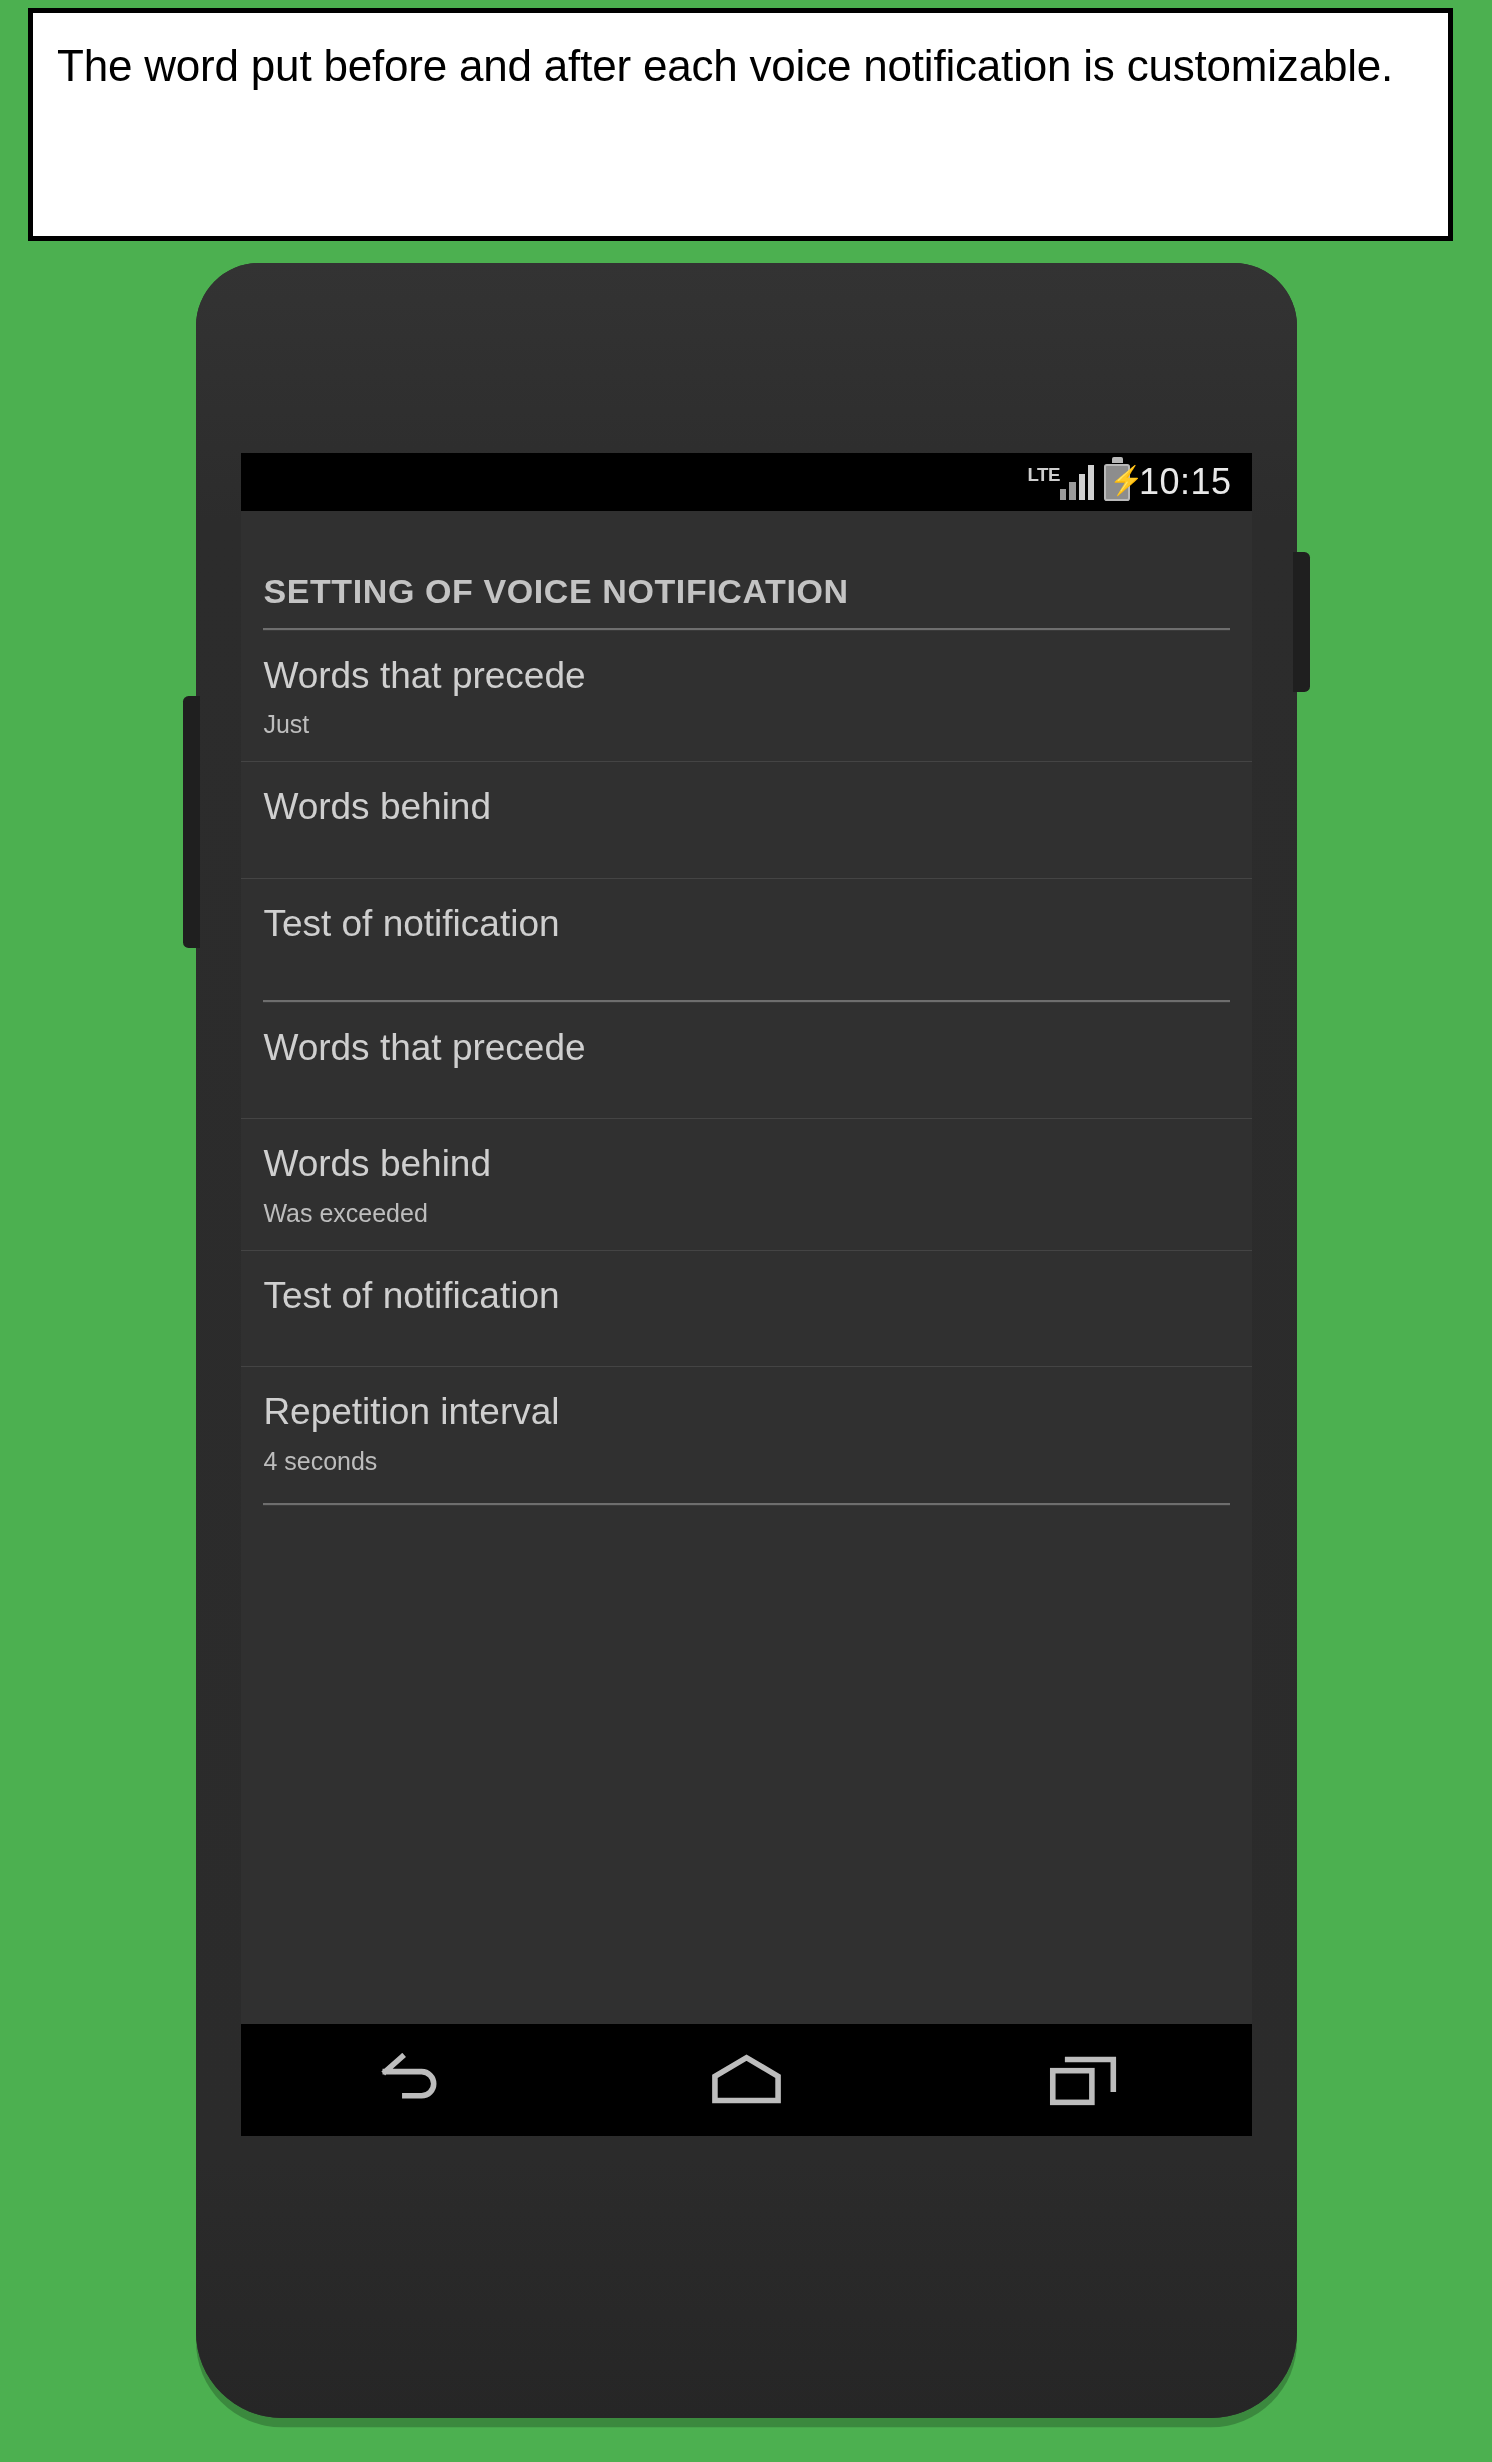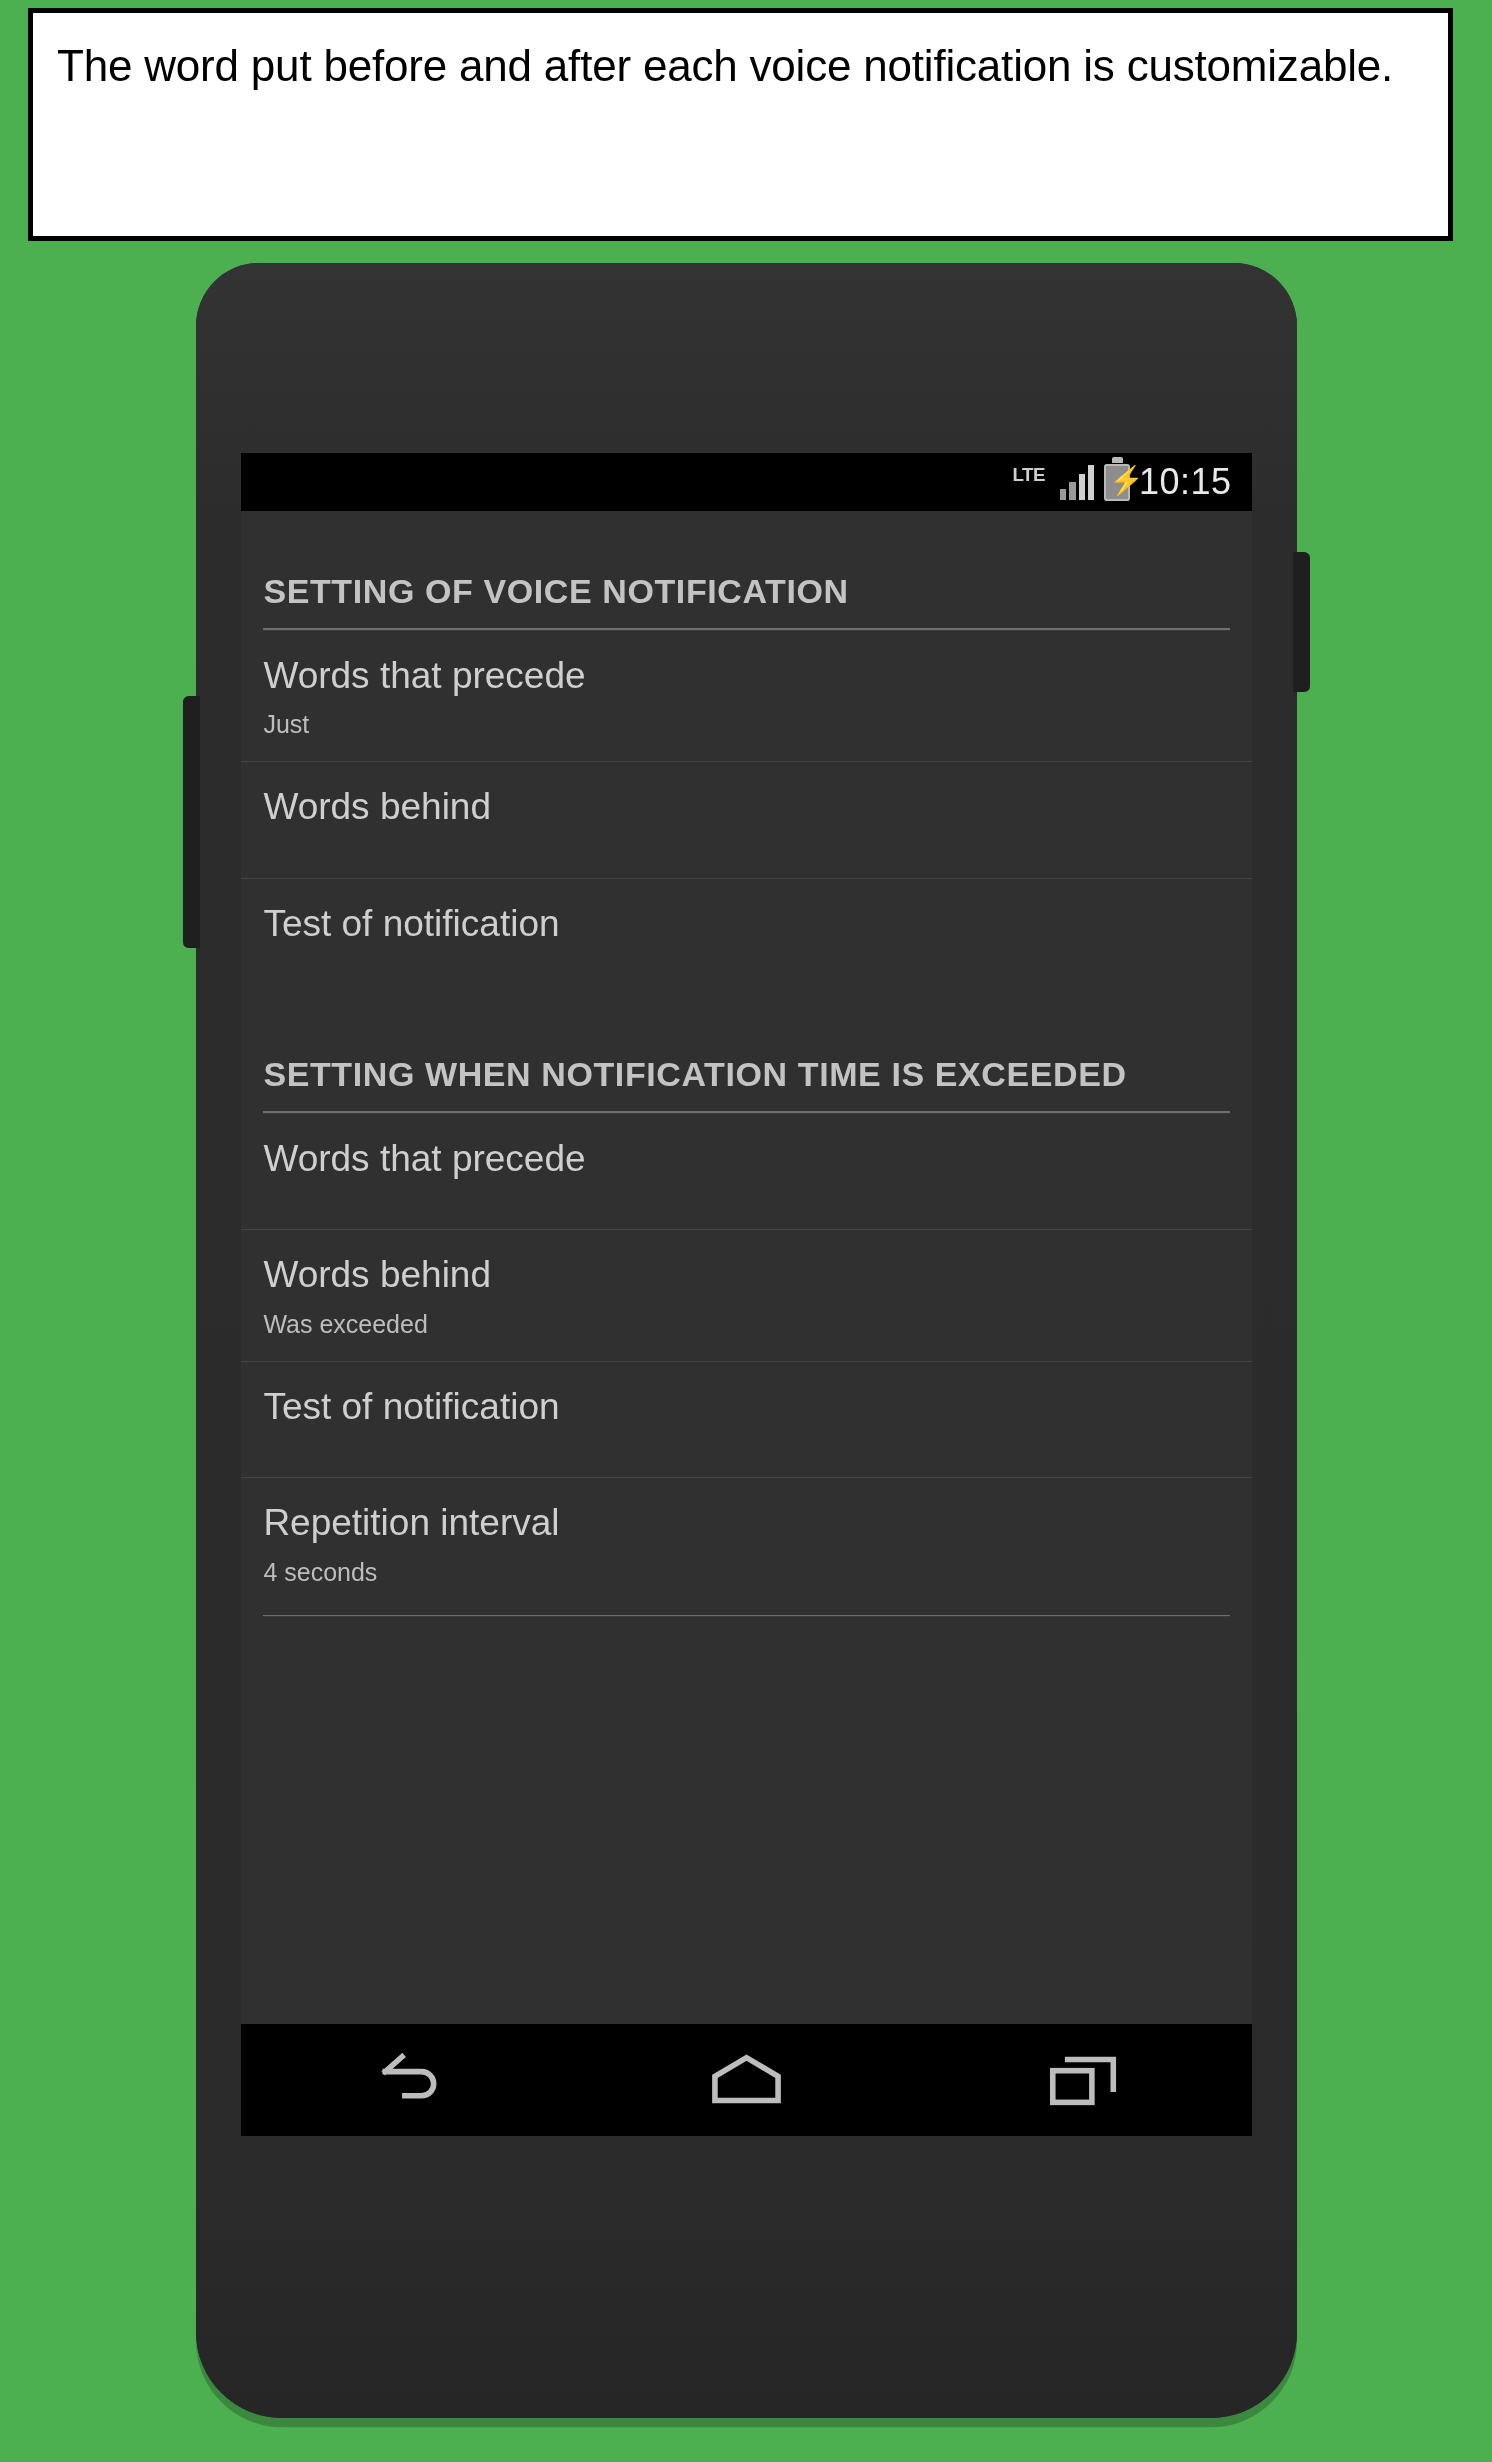--- a/index.html
+++ b/index.html
@@ -65,21 +65,21 @@
     width: 1011px; height: 1571px;
     background: #303030; overflow: hidden;
   }
 
   
   .statusbar {
     height: 58px; background: #000000;
     display: flex; align-items: center; justify-content: flex-end;
     padding-right: 20.5px; gap: 9.3px;
   }
-  .lte-wrap { display: flex; align-items: flex-end; gap: 15px; }
+  .lte-wrap { display: flex; align-items: flex-end; gap: 0; }
   .lte-text {
     font-size: 18.7px; font-weight: bold; color: #cfcfcf;
     letter-spacing: -0.5px; line-height: 1; margin-bottom: 15px;
   }
   .signal { display: flex; align-items: flex-end; gap: 2.8px; height: 35px; }
   .signal i { display: block; width: 6.5px; background: #9a9a9a; }
   .signal i:nth-child(1) { height: 10.3px; }
   .signal i:nth-child(2) { height: 17.7px; }
   .signal i:nth-child(3) { height: 26px; background: #d0d0d0; }
   .signal i:nth-child(4) { height: 35px; background: #d0d0d0; }
@@ -179,23 +179,20 @@
         </div>
 
         <div class="row no-sub">
           <div class="row-title">Words behind</div>
         </div>
 
         <div class="row no-sub last-in-section">
           <div class="row-title">Test of notification</div>
         </div>
 
-        <div class="section-header">
-          <div class="sh-text">SETTING WHEN NOTIFICATION TIME IS EXCEEDED</div>
-        </div>
         <div class="section-rule"></div>
 
         <div class="row no-sub">
           <div class="row-title">Words that precede</div>
         </div>
 
         <div class="row">
           <div class="row-title">Words behind</div>
           <div class="row-sub">Was exceeded</div>
         </div>

